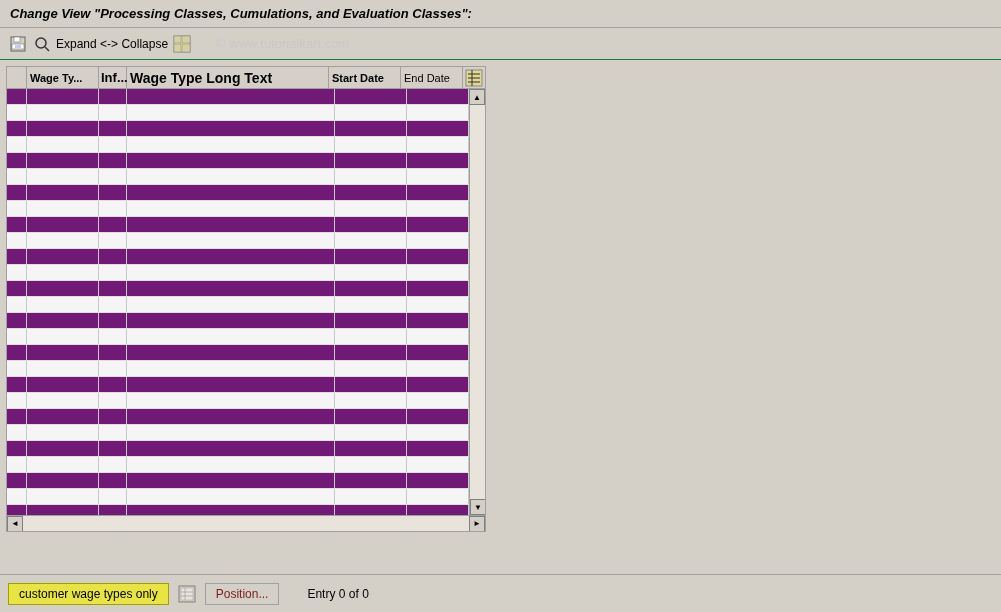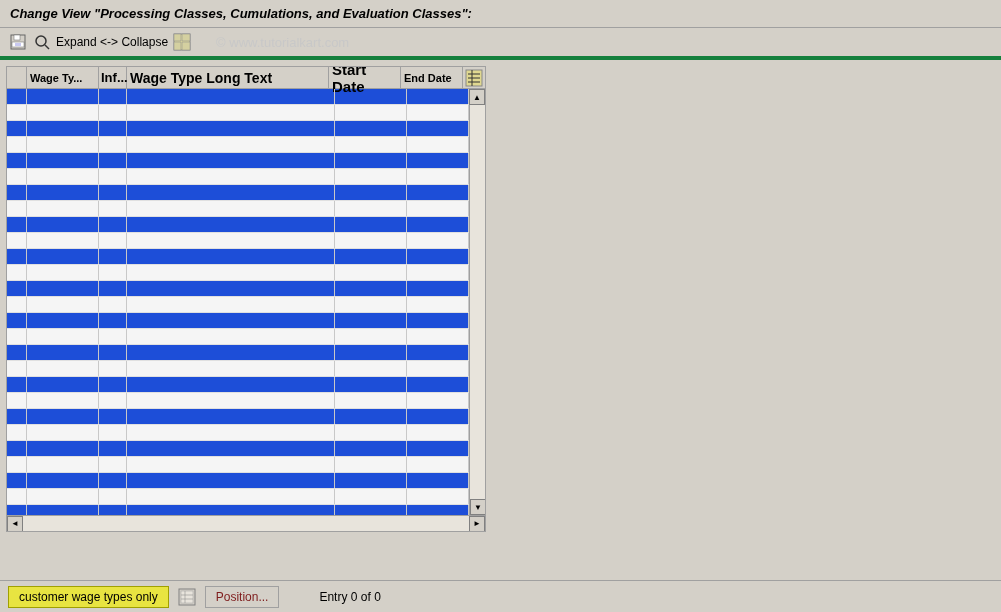--- a/index.html
+++ b/index.html
@@ -18,21 +18,21 @@
       font-style: italic;
       font-size: 13px;
       border-bottom: 1px solid #a0a0a0;
     }
     .toolbar {
       background: #d4d0c8;
       padding: 4px 8px;
       display: flex;
       align-items: center;
       gap: 4px;
-      border-bottom: 4px solid #15803d;
+      border-bottom: 1px solid #15803d;
       height: 32px;
     }
     .toolbar-icon {
       width: 20px;
       height: 20px;
       display: flex;
       align-items: center;
       justify-content: center;
       cursor: pointer;
       border: 1px solid transparent;
@@ -47,21 +47,21 @@
       font-size: 13px;
       margin-left: 20px;
     }
     .main-content {
       display: flex;
       padding: 6px;
       gap: 4px;
       height: calc(612px - 32px - 32px - 38px - 32px);
     }
     .table-container {
-      background: #1d4ed8;
+      background: #701a75;
       border: 1px solid #a0a0a0;
       flex: 0 0 480px;
       display: flex;
       flex-direction: column;
       overflow: hidden;
       position: relative;
     }
     .table-header {
       display: flex;
       background: #d4d0c8;
@@ -114,31 +114,31 @@
       overflow: hidden;
     }
     .col-startdate {
       width: 72px;
       border-right: 1px solid #a0a0a0;
       height: 100%;
       display: flex;
       align-items: center;
       padding: 0 3px;
       font-weight: bold;
-      font-size: 15px;
+      font-size: 11px;
       flex-shrink: 0;
     }
     .col-enddate {
       width: 62px;
       border-right: 1px solid #a0a0a0;
       height: 100%;
       display: flex;
       align-items: center;
       padding: 0 3px;
-      font-weight: bold;
+      font-weight: normal;
       font-size: 11px;
       flex-shrink: 0;
     }
     .col-icon-btn {
       width: 22px;
       height: 100%;
       display: flex;
       align-items: center;
       justify-content: center;
       flex-shrink: 0;
@@ -194,21 +194,21 @@
       flex-shrink: 0;
     }
     .cell-enddate {
       width: 62px;
       border-right: 1px solid #c8c8c8;
       height: 100%;
       padding: 0 3px;
       flex-shrink: 0;
     }
     .status-bar {
-      height: 32px;
+      height: 38px;
       background: #d4d0c8;
       border-top: 1px solid #a0a0a0;
       display: flex;
       align-items: center;
       padding: 0 8px;
       gap: 8px;
       position: absolute;
       bottom: 0;
       left: 0;
       right: 0;
@@ -226,21 +226,21 @@
       border: 1px solid #a0a0a0;
       padding: 3px 10px;
       font-size: 12px;
       cursor: pointer;
       color: #7f1d1d;
       display: flex;
       align-items: center;
       gap: 4px;
     }
     .entry-info {
-      margin-left: 32px;
+      margin-left: 20px;
       font-size: 12px;
       color: #000;
     }
   </style>
 </head>
 <body>
 
 <div class="title-bar">
   <span>Change View "Processing Classes, Cumulations, and Evaluation Classes":</span>
 </div>

